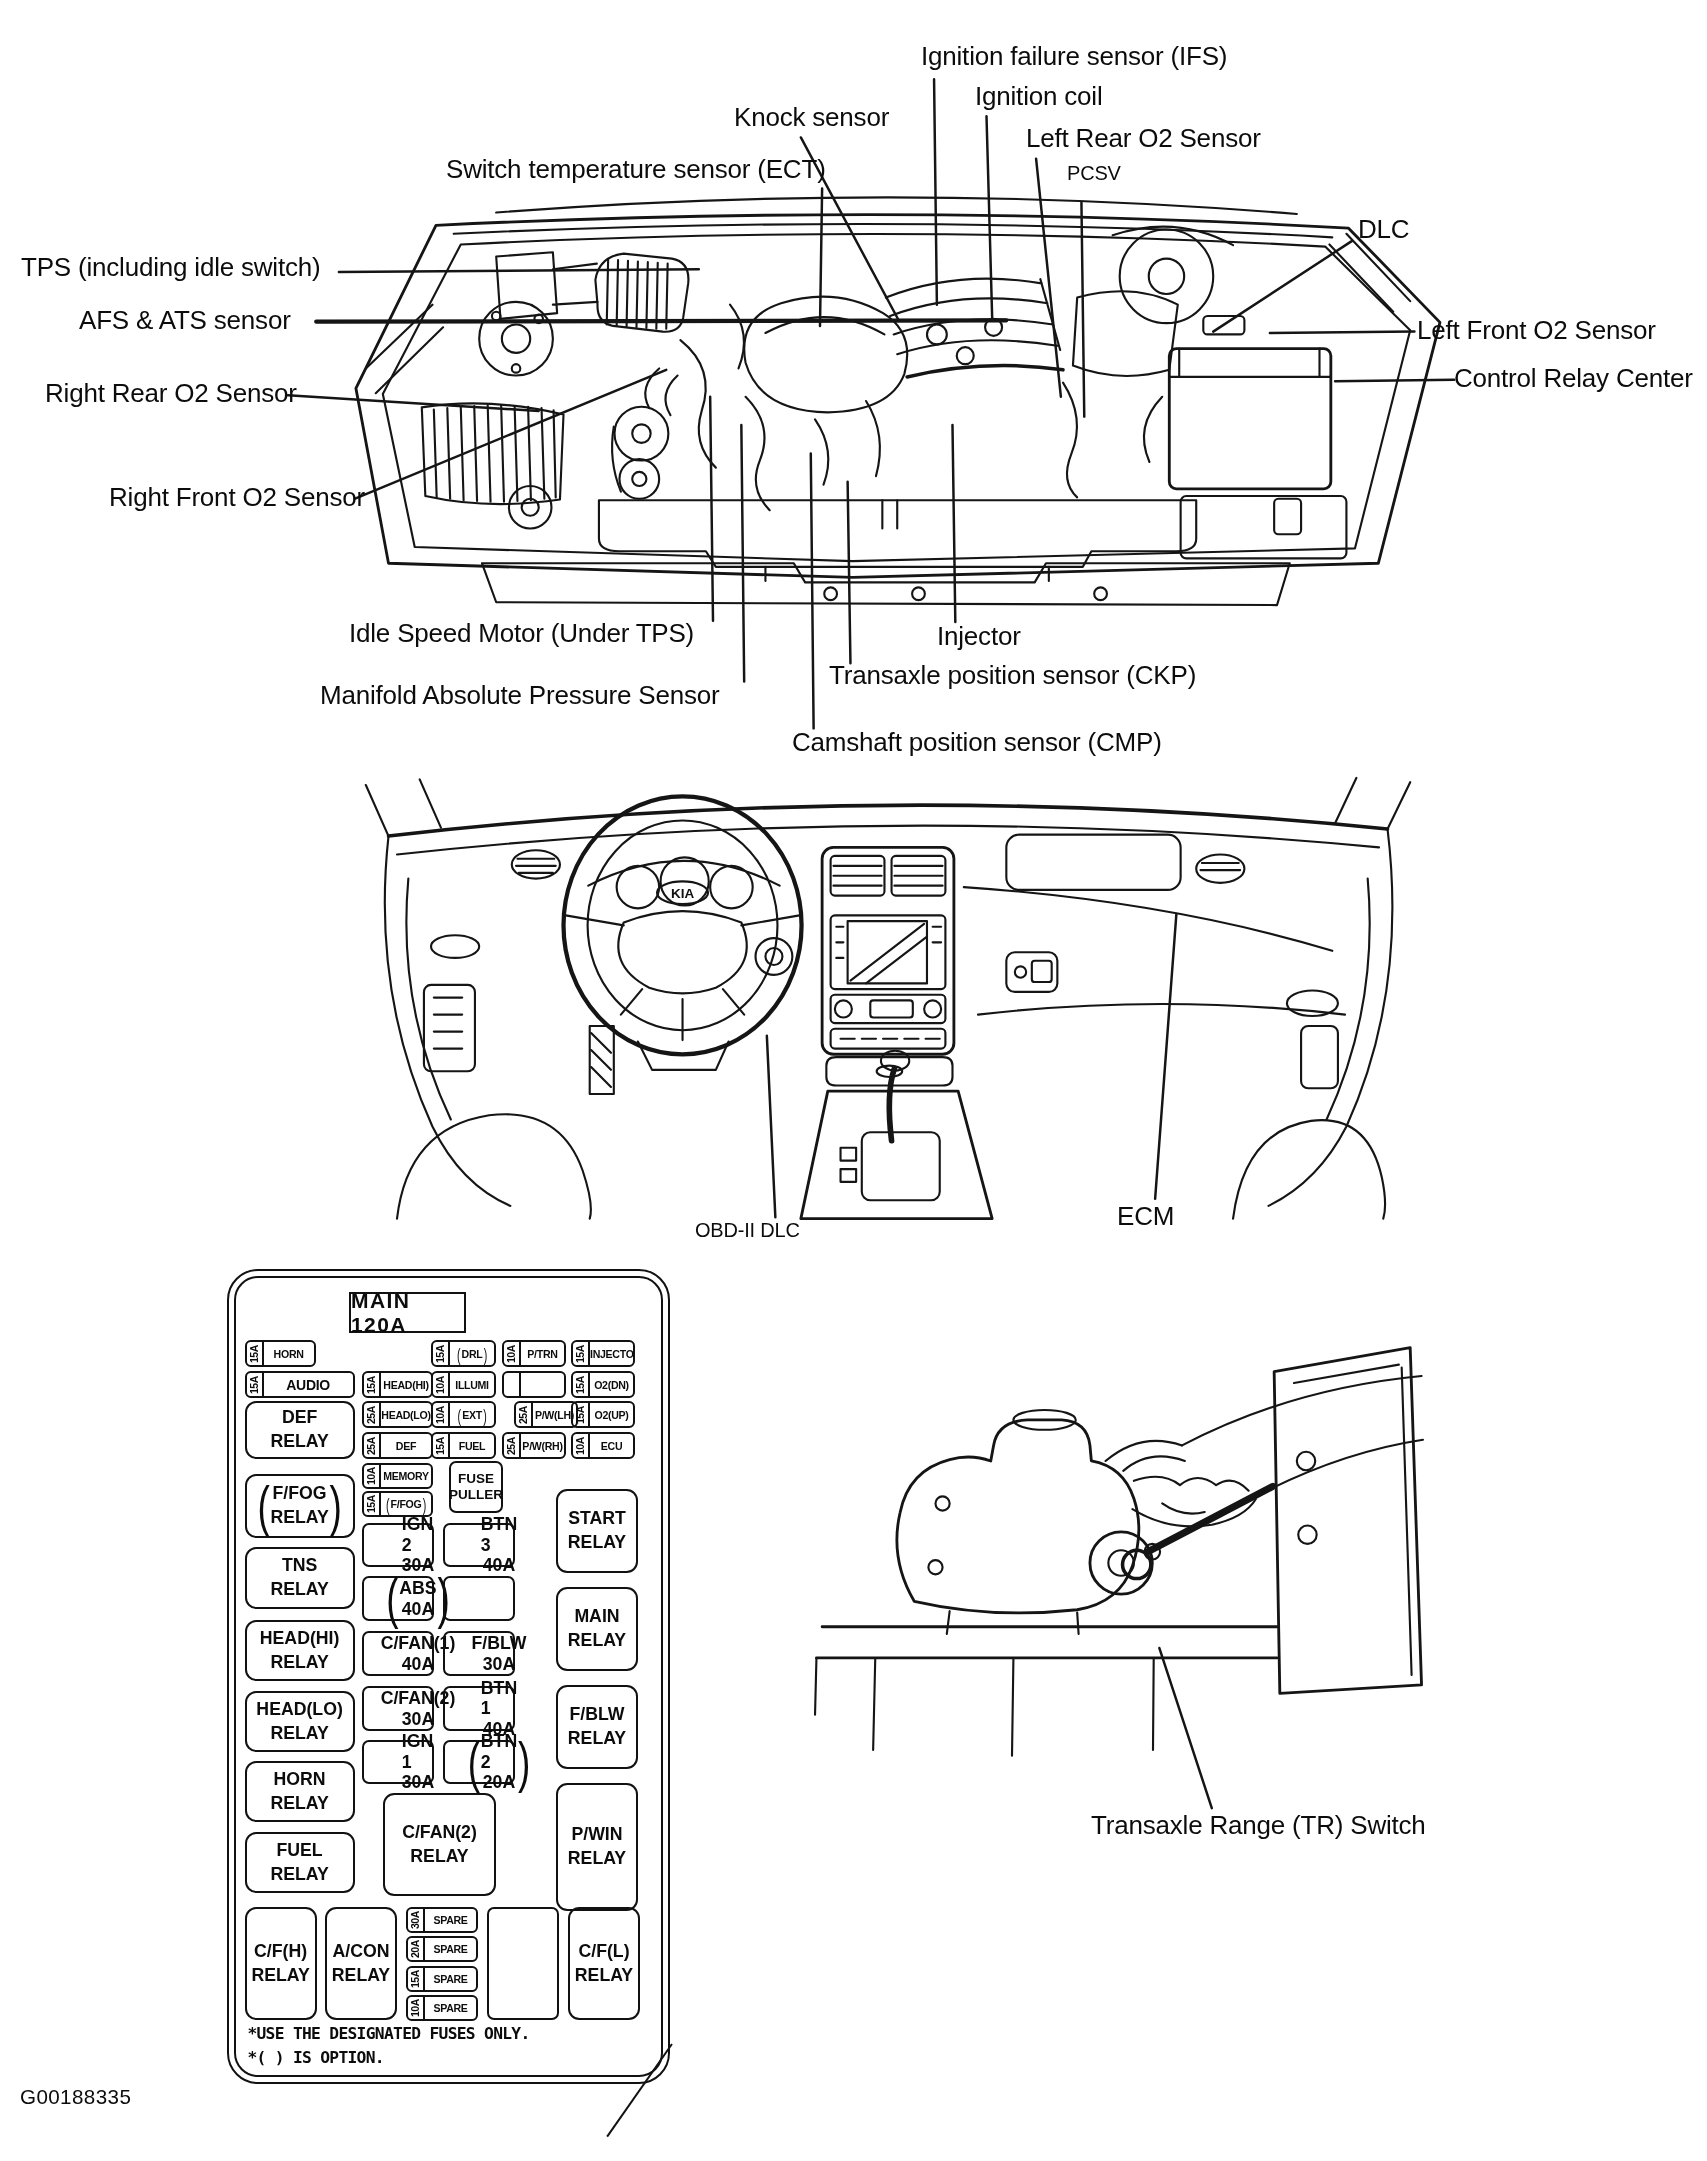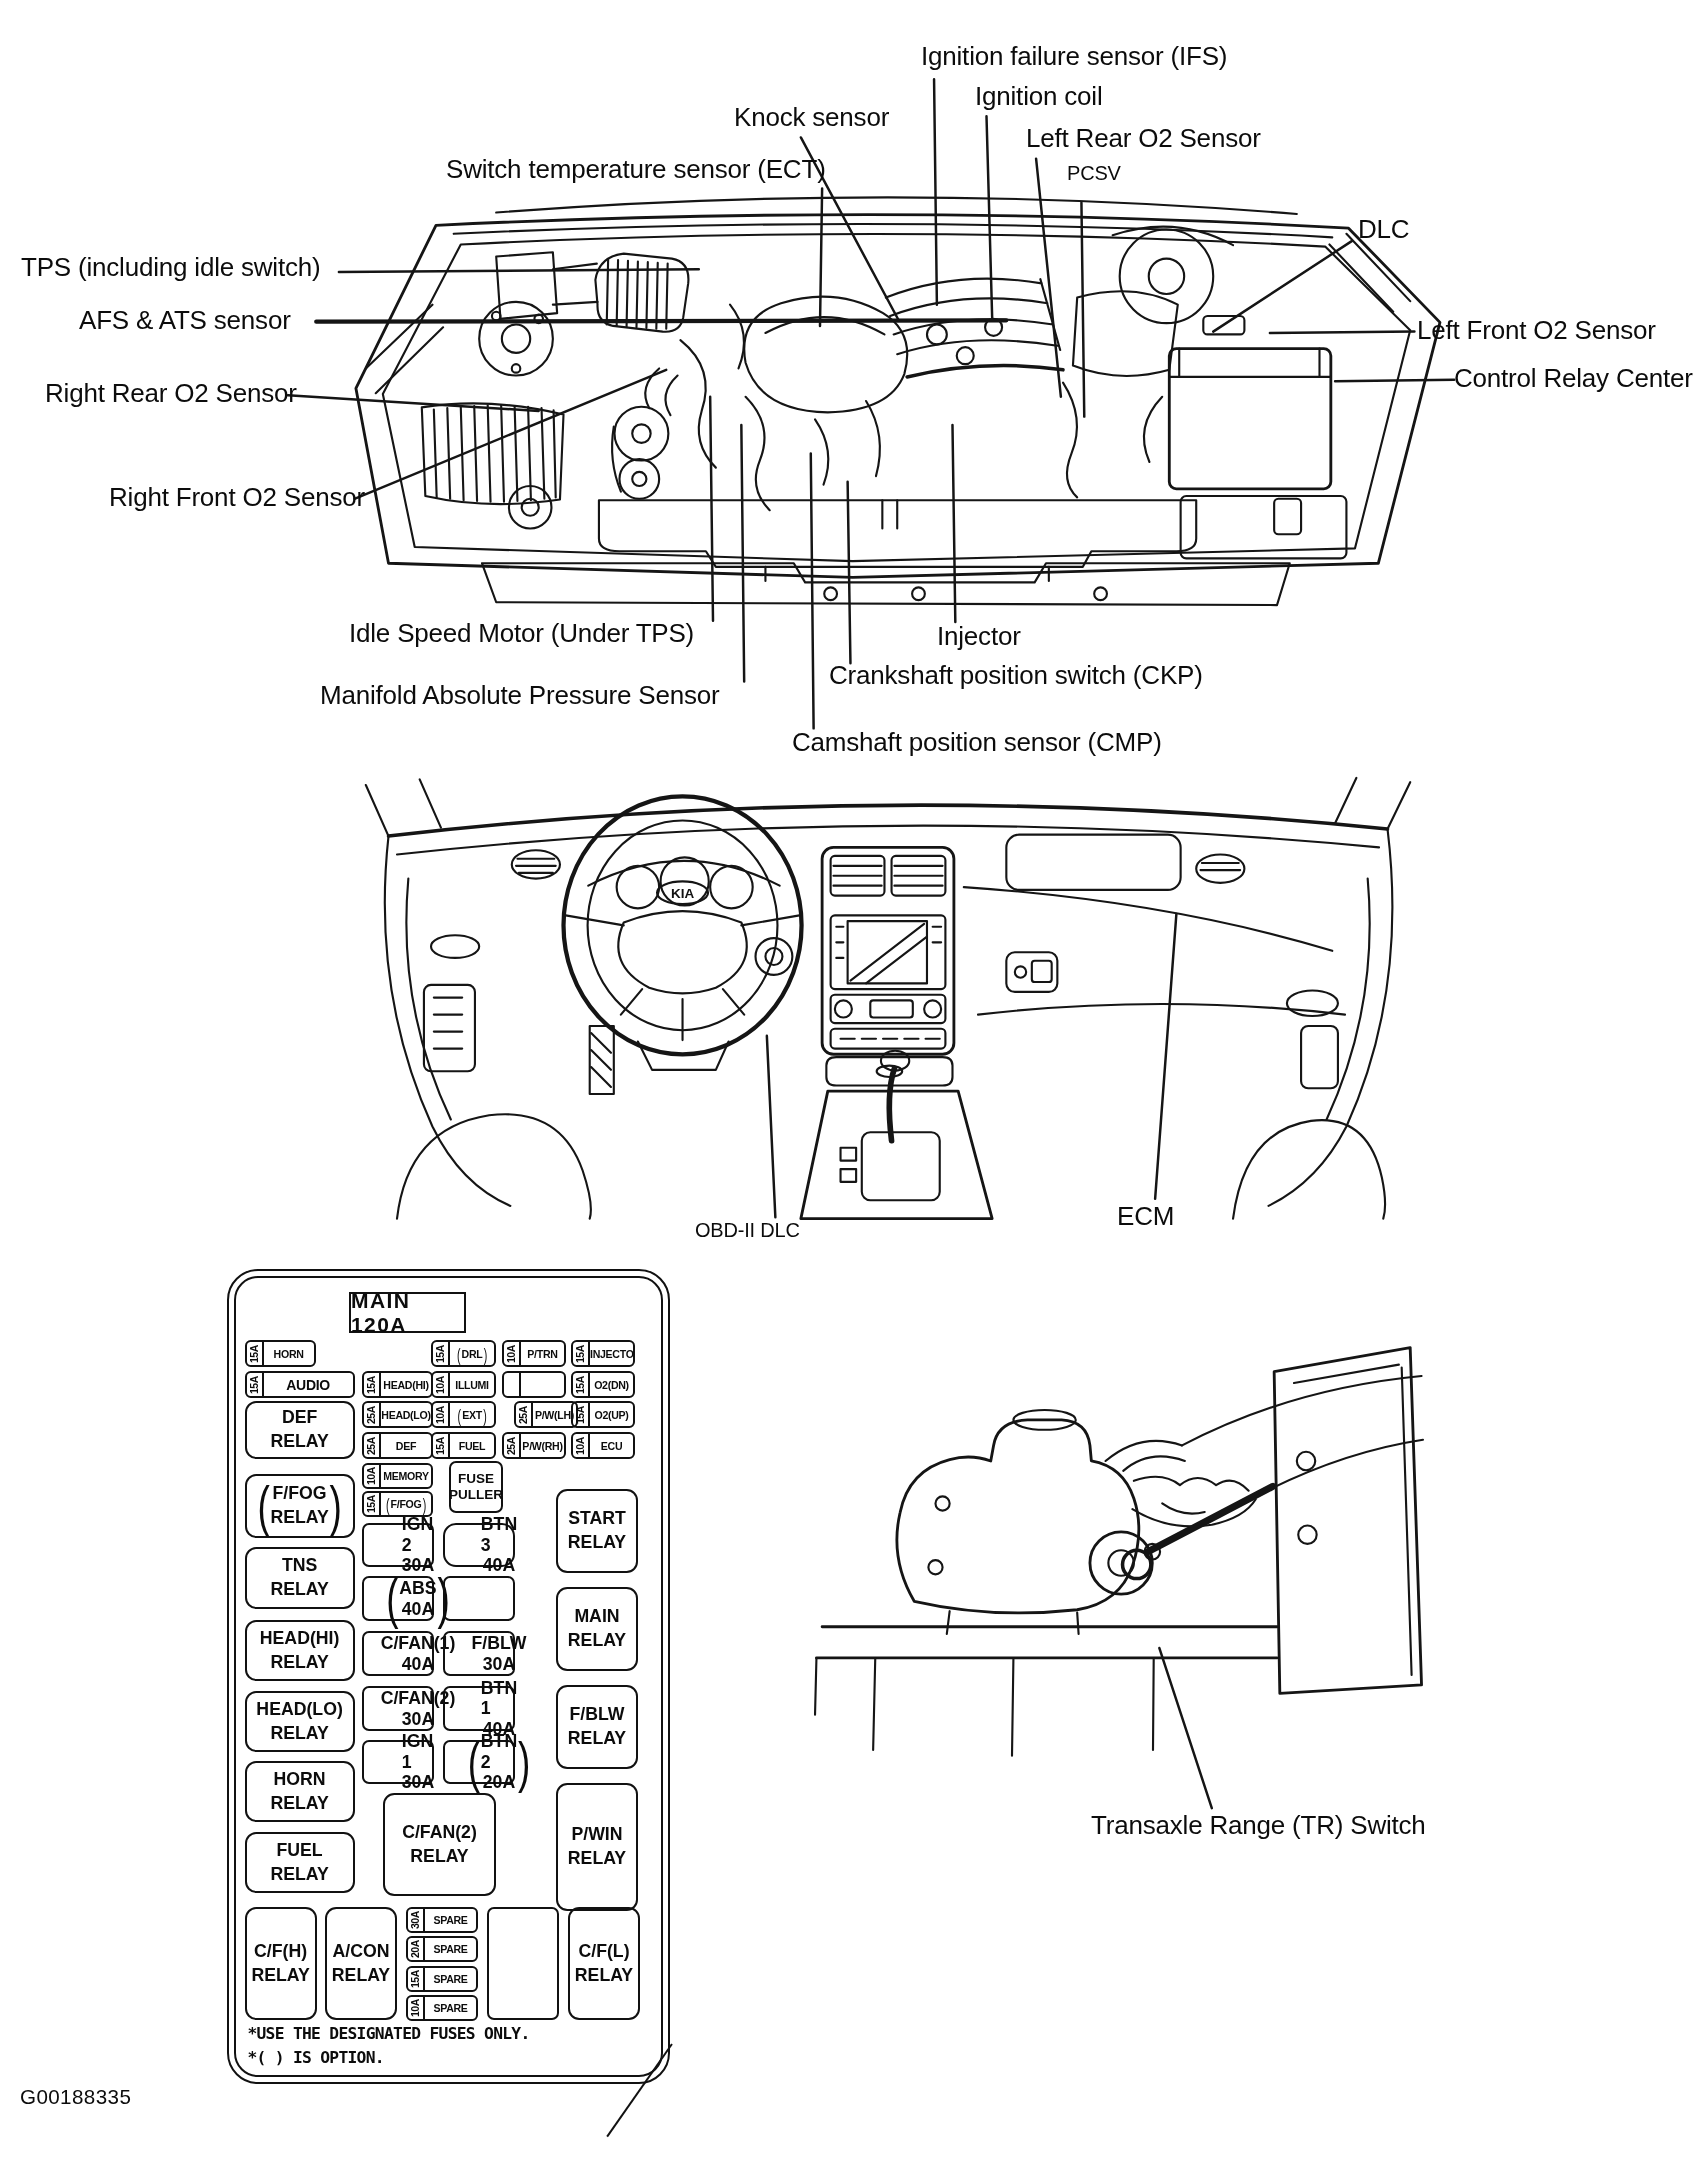--- a/index.html
+++ b/index.html
@@ -238,21 +238,21 @@
   <div class="lbl big" style="left:1067px;top:162px">PCSV</div>
   <div class="lbl" style="left:1358px;top:214px">DLC</div>
   <div class="lbl" style="left:21px;top:252px">TPS (including idle switch)</div>
   <div class="lbl" style="left:79px;top:305px">AFS &amp; ATS sensor</div>
   <div class="lbl" style="left:1417px;top:315px">Left Front O2 Sensor</div>
   <div class="lbl" style="left:1454px;top:363px">Control Relay Center</div>
   <div class="lbl" style="left:45px;top:378px">Right Rear O2 Sensor</div>
   <div class="lbl" style="left:109px;top:482px">Right Front O2 Sensor</div>
   <div class="lbl" style="left:349px;top:618px">Idle Speed Motor (Under TPS)</div>
   <div class="lbl" style="left:937px;top:621px">Injector</div>
-  <div class="lbl" style="left:829px;top:660px">Crankshaft position switch (CKP)</div>
+  <div class="lbl" style="left:829px;top:660px">Transaxle position sensor (CKP)</div>
   <div class="lbl" style="left:320px;top:680px">Manifold Absolute Pressure Sensor</div>
   <div class="lbl" style="left:792px;top:727px">Camshaft position sensor (CMP)</div>
   <div class="lbl big" style="left:695px;top:1219px">OBD-II DLC</div>
   <div class="lbl" style="left:1117px;top:1201px">ECM</div>
   <div class="lbl" style="left:1091px;top:1810px">Transaxle Range (TR) Switch</div>
   <div class="figid">G00188335</div>
 
   <div class="fusebox">
     <div class="fb-inner"></div>
     <div class="fb-cut"></div>
@@ -399,21 +399,21 @@
         <div class="slot relay" style="left: 15.6px; top: 276px; width: 110px; height: 62px;">
           <div>TNS
 RELAY</div>
         </div>
         <div class="slot maxi" style="left: 133px; top: 252px; width: 72px; height: 44px;">
           <div class="maxi-in">
             <div>IGN 2</div>
             <div>30A</div>
           </div>
         </div>
-        <div class="slot maxi" style="left: 214px; top: 252px; width: 72px; height: 44px; border-radius: 13px;">
+        <div class="slot maxi" style="left: 214px; top: 252px; width: 72px; height: 44px;">
           <div class="maxi-in">
             <div>BTN 3</div>
             <div>40A</div>
           </div>
         </div>
         <div class="slot relay" style="left: 327px; top: 218px; width: 82px; height: 84px;">
           <div>START
 RELAY</div>
         </div>
         <div class="slot maxi" style="left: 133px; top: 305px; width: 72px; height: 45px;">

